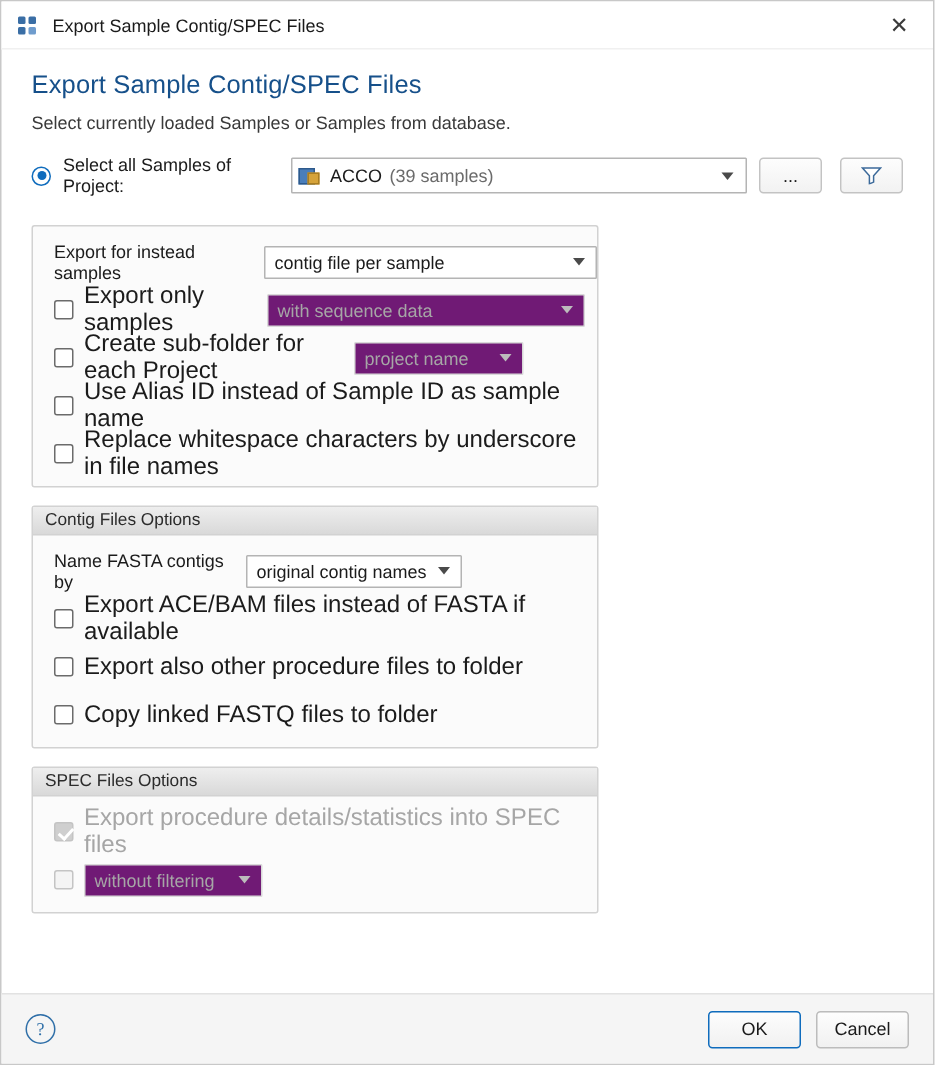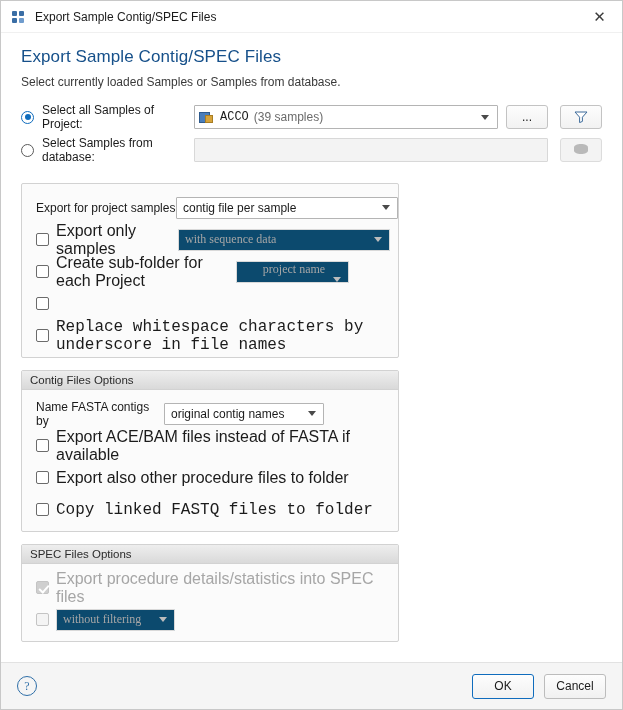--- a/index.html
+++ b/index.html
@@ -145,21 +145,21 @@
     width: 11px; height: 11px;
     background: #4a7ebb; border: 1px solid #2e5a8c;
     box-sizing: border-box;
   }
   .combo .proj-icon .b2 {
     position: absolute; left: 6px; top: 5px;
     width: 8px; height: 8px;
     background: #d6a33a; border: 1px solid #a87d23;
     box-sizing: border-box;
   }
-  .combo .val { font-size: 12px; color: #1b1b1b; font-family: Liberation Mono, monospace; }
+  .combo .val { font-size: 12px; color: #1b1b1b; }
   .combo .count { font-size: 12px; color: #6b6b6b; margin-left: 5px; }
   .caret {
     margin-left: auto;
     width: 0; height: 0;
     border-left: 4px solid transparent;
     border-right: 4px solid transparent;
     border-top: 5px solid #4a4a4a;
     margin-right: 4px;
   }
   .flat-input {
@@ -225,21 +225,21 @@
   }
   .group-body {
     padding: 12px 0 10px 0;
   }
   .opt-row {
     display: flex;
     align-items: center;
     height: 23px;
     margin: 0 0 9px 14px;
   }
-  .opt-row:last-child { margin-bottom: 0; font-family: Liberation Mono, monospace; }
+  .opt-row:last-child { margin-bottom: 0; }
   .chk {
     width: 13px; height: 13px;
     box-sizing: border-box;
     border: 1px solid #6b6b6b;
     background: #fff;
     margin-right: 7px;
     flex: 0 0 13px;
     position: relative;
     border-radius: 2px;
   }
@@ -270,30 +270,29 @@
     border: 1px solid #b4b4b4;
     background: #fff;
     display: flex;
     align-items: center;
     padding: 0 3px 0 6px;
     font-size: 12px;
     border-radius: 1px;
   }
   .sel.disabled {
     border-color: #d9d9d9;
-    background: #0c4a6e;
+    background: #701a75;
     color: #a6a6a6;
-    font-family: Liberation Serif, serif;
   }
   .sel .caret { margin-left: auto; }
   .sel.disabled .caret { border-top-color: #bcbcbc; }
   .sel-w207 { width: 231px; }
   .sel-w212 { width: 212px; }
-  .sel-w113 { width: 113px; flex-direction: column; }
-  .sel-w160 { width: 160px; }
+  .sel-w113 { width: 113px; }
+  .sel-w160 { width: 144px; }
   .sel-w119 { width: 119px; }
 
   
   .footer {
     margin-top: auto;
     height: 47px;
     flex: 0 0 47px;
     border-top: 1px solid #e2e2e2;
     background: #f5f5f5;
     display: flex;
@@ -369,40 +368,28 @@
       <div class="btn-small">...</div>
       <div class="btn-icon">
         <span class="funnel">
           <svg width="14" height="12" viewBox="0 0 14 12">
             <path d="M1 1 h12 l-4.6 5.2 v4.2 l-2.8 1.2 v-5.4 z" fill="#ffffff" stroke="#3c6a9a" stroke-width="1"></path>
           </svg>
         </span>
       </div>
     </div>
 
-    <div class="src-row">
-      <div class="radio"></div>
-      <div class="src-label">Select Samples from database:</div>
-      <div class="flat-input" title=""></div>
-      <div class="btn-icon disabled">
-        <span>
-          <svg width="16" height="13" viewBox="0 0 16 13">
-            <path d="M1 5.5 c0 -2 3 -3.5 7 -3.5 c4 0 7 1.5 7 3.5 v3 c0 2 -3 3.5 -7 3.5 c-4 0 -7 -1.5 -7 -3.5 z" fill="#b9b9b9"></path>
-          </svg>
-        </span>
-      </div>
-    </div>
 
   </div>
 
   <div class="group narrow">
     <div class="group-body">
 
       <div class="opt-row">
-        <div class="fixed-label">Export for project samples</div>
+        <div class="fixed-label">Export for instead samples</div>
         <div class="sel sel-w207">
           <span>contig file per sample</span>
           <span class="caret"></span>
         </div>
       </div>
 
       <div class="opt-row">
         <div class="chk"></div>
         <div class="opt-label" style="width:122px">Export only samples</div>
         <div class="sel sel-w212 disabled">
@@ -415,20 +402,21 @@
         <div class="chk"></div>
         <div class="opt-label" style="width:180px">Create sub-folder for each Project</div>
         <div class="sel sel-w113 disabled">
           <span>project name</span>
           <span class="caret"></span>
         </div>
       </div>
 
       <div class="opt-row">
         <div class="chk"></div>
+        <div class="opt-label">Use Alias ID instead of Sample ID as sample name</div>
       </div>
 
       <div class="opt-row">
         <div class="chk"></div>
         <div class="opt-label">Replace whitespace characters by underscore in file names</div>
       </div>
 
     </div>
   </div>
 

